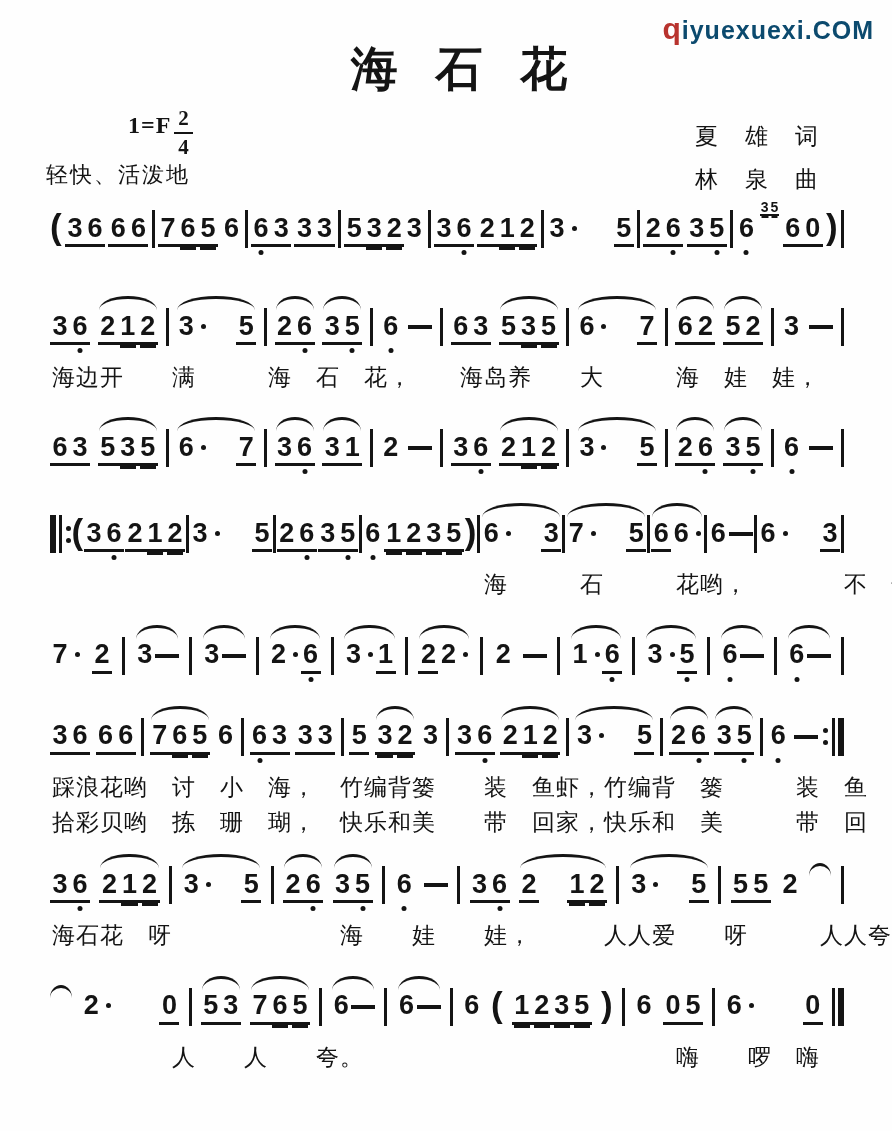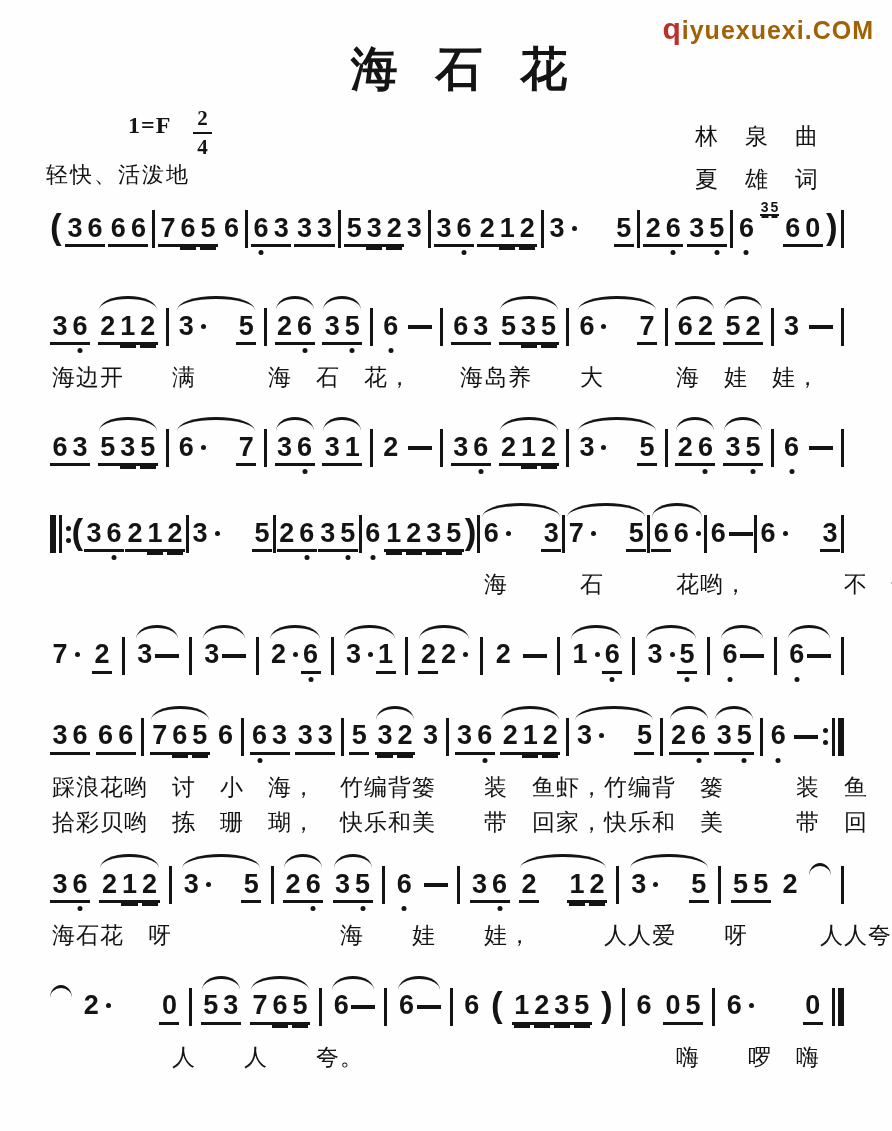--- a/index.html
+++ b/index.html
@@ -1,24 +1,24 @@
 <!DOCTYPE html>
 <html><head>
 <meta charset="utf-8">
 <style>
   html,body{margin:0;padding:0;background:#ffffff;}
   .sheet{position:relative;width:892px;height:1131px;background:#fefefe;overflow:hidden;
          font-family:"Liberation Sans",sans-serif;color:#141414;}
   
   .watermark{position:absolute;top:12px;right:18px;font:bold 25px "Liberation Sans",sans-serif;letter-spacing:1px;}
   .watermark .wq{color:#b8332e;font-size:30px;}
-  .watermark .wrest{color:#a16207;}
+  .watermark .wrest{color:#0c4a6e;}
   .title{position:absolute;top:38px;left:16px;width:100%;text-align:center;
          font:bold 47px "Liberation Serif",serif;word-spacing:14px;letter-spacing:6px;}
-  .keytime{position:absolute;top:112px;left:128px;display:flex;align-items:flex-start;gap:22px;}
+  .keytime{position:absolute;top:112px;left:128px;display:flex;align-items:flex-start;gap:3px;}
   .keysig{font:bold 24px "Liberation Serif",serif;letter-spacing:1px;}
   .timesig{display:inline-flex;flex-direction:column;align-items:center;
            font:bold 21px "Liberation Serif",serif;line-height:1;margin-top:-4px;}
   .timesig .tnum{padding:0 4px 3px;border-bottom:2.5px solid #141414;}
   .timesig .bnum{padding-top:3px;}
   .tempo{position:absolute;top:160px;left:46px;font-size:22px;font-family:"Liberation Serif",serif;letter-spacing:2px;}
   .credits{position:absolute;top:116px;right:72px;text-align:right;
            font-size:23px;font-family:"Liberation Serif",serif;line-height:1.85;letter-spacing:2px;}
   
   .score{position:absolute;top:196px;left:50px;right:48px;}
@@ -68,22 +68,22 @@
     <span class="keysig">1=F</span>
     <span class="timesig">
       <span class="tnum">2</span>
       <span class="bnum">4</span>
     </span>
   </div>
 
   <div class="tempo">轻快、活泼地</div>
 
   <div class="credits">
+    <div>夏　雄　词</div>
     <div>林　泉　曲</div>
-    <div>夏　雄　词</div>
   </div>
 
   <div class="score" id="score">
       <div class="line mb-l1">
         <div class="notes">
           <span class="paren">(</span>
           <span class="grp">
             <span class="note u1">3</span>
             <span class="note u1">6</span>
           </span>

